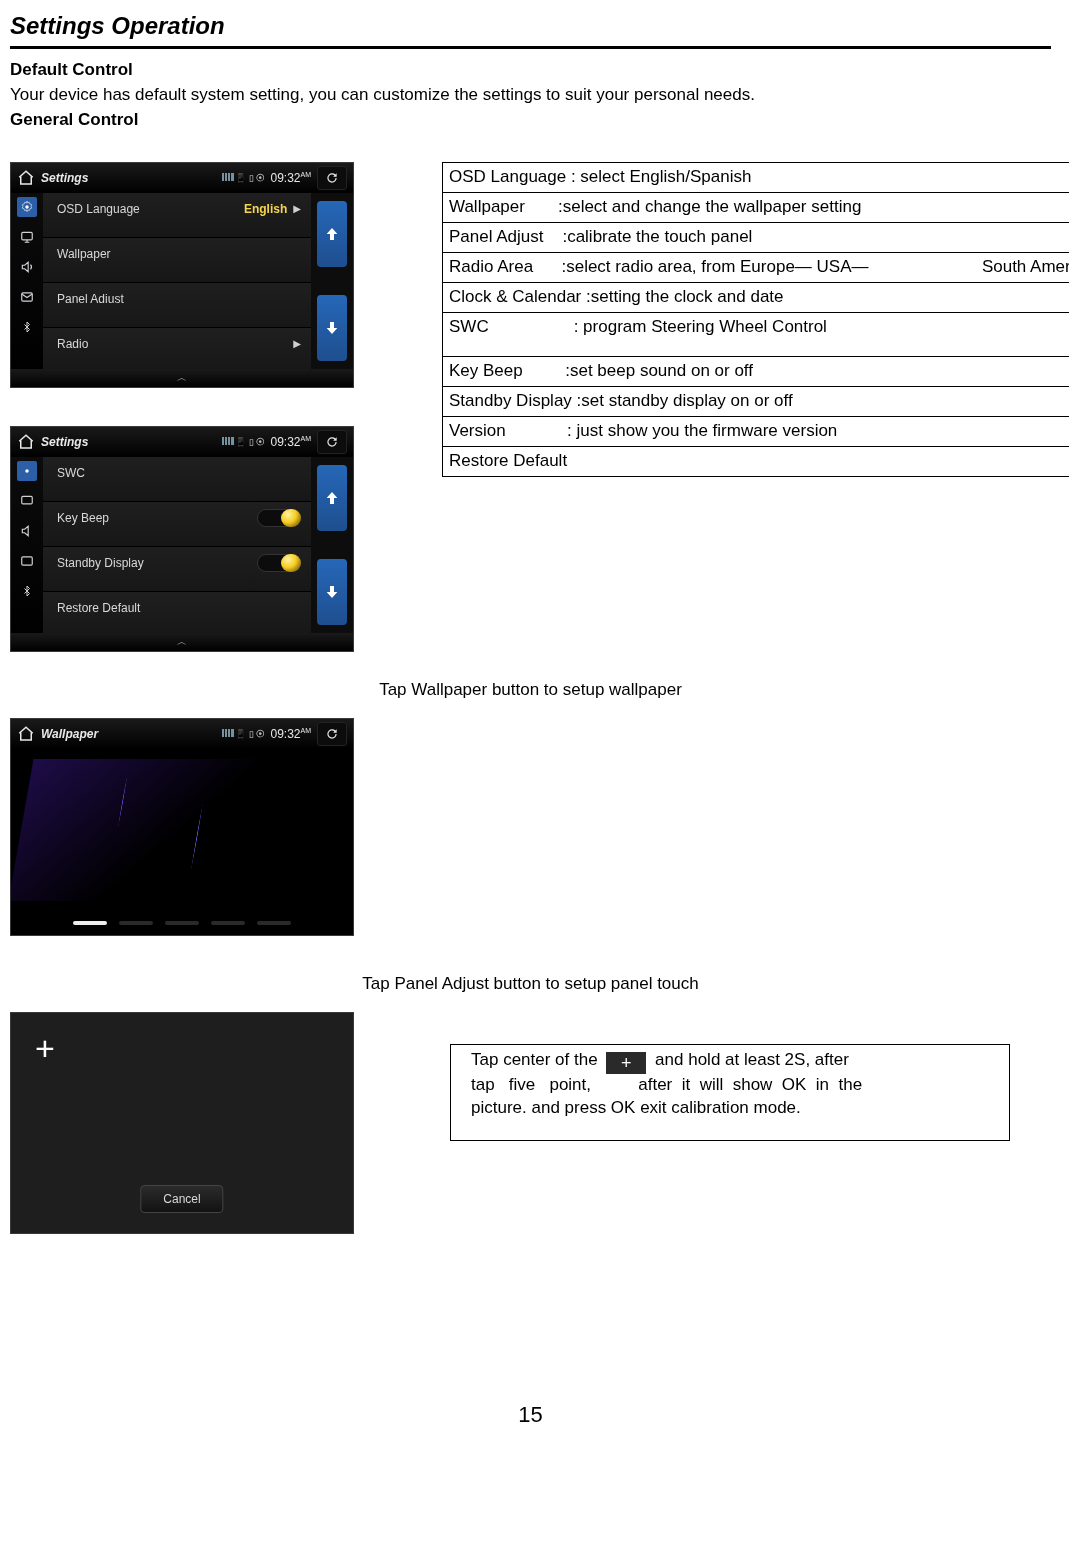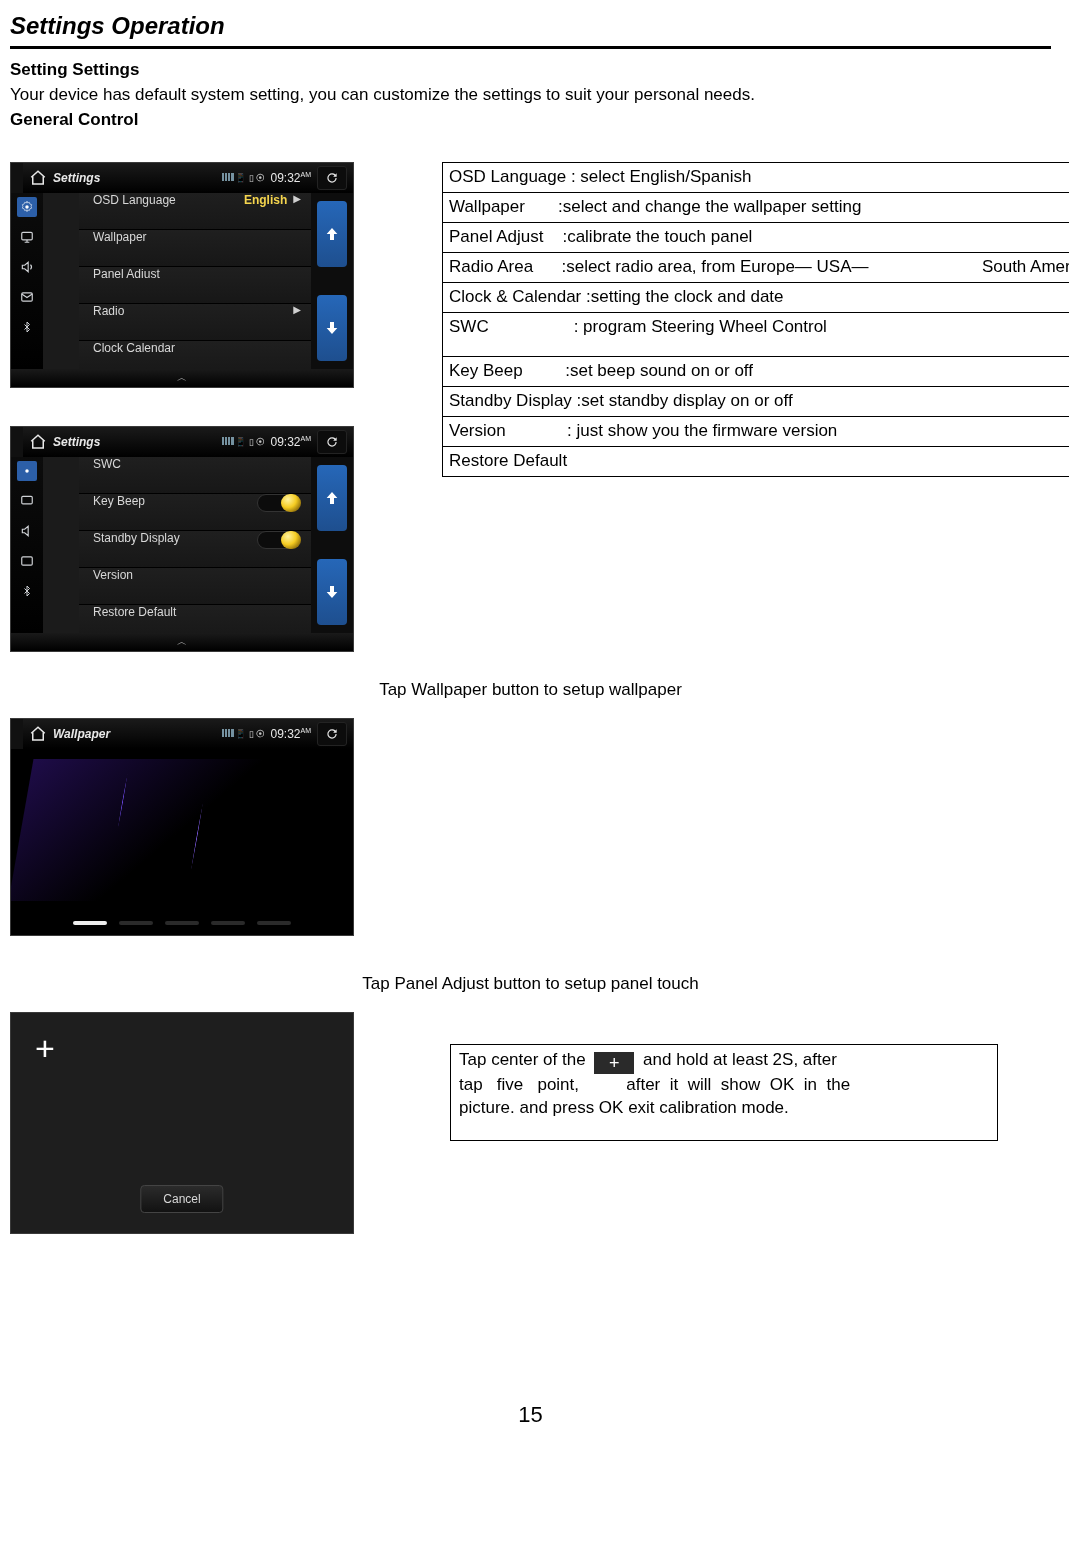--- a/index.html
+++ b/index.html
@@ -51,21 +51,21 @@
     position: relative;
     margin-bottom: 38px;
     box-sizing: border-box;
     overflow: hidden;
   }
   .shot:last-child { margin-bottom: 8px; }
 
   
   .topbar {
     position: absolute;
-    top: 0; left: 12px; right: 0;
+    top: 0; left: 0; right: 0;
     height: 30px;
     background: linear-gradient(#1a1a1a, #000);
     color: #e8e8e8;
     font-size: 12px;
     display: flex;
     align-items: center;
     gap: 6px;
     padding: 0 6px;
     font-family: Arial, sans-serif;
   }
@@ -112,27 +112,26 @@
 
   .content {
     position:absolute;
     left:32px; right:42px; top:30px; bottom:18px;
     background:#1b1b1b;
     overflow:hidden;
   }
   .row-item {
     height:32px;
     border-bottom:1px solid #000;
-    display:flex; 
-    padding:0 10px 4px 14px;
+    display:flex; align-items:center;
+    padding:0 10px 12px 14px;
     color:#d8d8d8;
     font-size:12px;
     font-family: Arial, sans-serif;
     background:linear-gradient(#1f1f1f,#171717);
-    margin-left:36px;
   }
   .row-item .r-title { flex:1; }
   .row-item .r-val.eng { color:#f5d54e; font-weight:700; margin-right:6px; }
   .row-item .chev { color:#cfcfcf; font-size:10px; }
 
   .toggle {
     width:42px; height:16px;
     background:#0c0c0c;
     border:1px solid #333;
     border-radius:9px;
@@ -228,21 +227,21 @@
   }
   table.desc td.swc-row { padding-bottom: 18px; }
 
   .caption { margin: 20px 0 18px 0; text-align: center; }
 
   
   .tip-row { display:flex; align-items:flex-start; gap:96px; }
   .tipbox {
     border: 1px solid #000;
     width: 530px;
-    padding: 4px 8px 20px 8px;
+    padding: 4px 8px 20px 20px;
     font-size: 17px;
     line-height: 1.35;
     position: relative;
     margin-top: 32px;
   }
   .tipbox .just { text-align: justify; }
   .tipbox .plus-chip{
     display:inline-block;
     width:40px; height:22px;
     background:#2a2a2a;
@@ -260,21 +259,21 @@
     font-size:22px;
   }
 </style>
 </head>
 <body>
 
 <h1 class="page-title">Settings Operation</h1>
 <hr class="hr-thick">
 
 <div class="intro">
-  <p class="bold sect-heading">Setting Settings</p>
+  <p class="bold sect-heading">Default Control</p>
   <p>Your device has default system setting, you can customize the settings to suit your personal needs.</p>
   <p class="bold sect-heading">General Control</p>
 </div>
 
 <div class="two-col">
   <div class="shots">
 
     <div class="shot">
       <div class="topbar">
         <span class="home-icon">
@@ -405,23 +404,20 @@
         <div class="row-item">
             <span class="r-title">SWC</span>
           </div>
         <div class="row-item">
             <span class="r-title">Key Beep</span>
             <span class="toggle"></span>
           </div>
         <div class="row-item">
             <span class="r-title">Standby Display</span>
             <span class="toggle"></span>
-          </div>
-        <div class="row-item">
-            <span class="r-title">Version</span>
           </div>
         <div class="row-item">
             <span class="r-title">Restore Default</span>
           </div>
       </div>
       <div class="scroll-col">
         <div class="arrow">
             <svg width="16" height="16" viewBox="0 0 24 24" fill="#fff">
               <path d="M12 3l8 9h-5v9h-6v-9H4z"></path>
             </svg>

